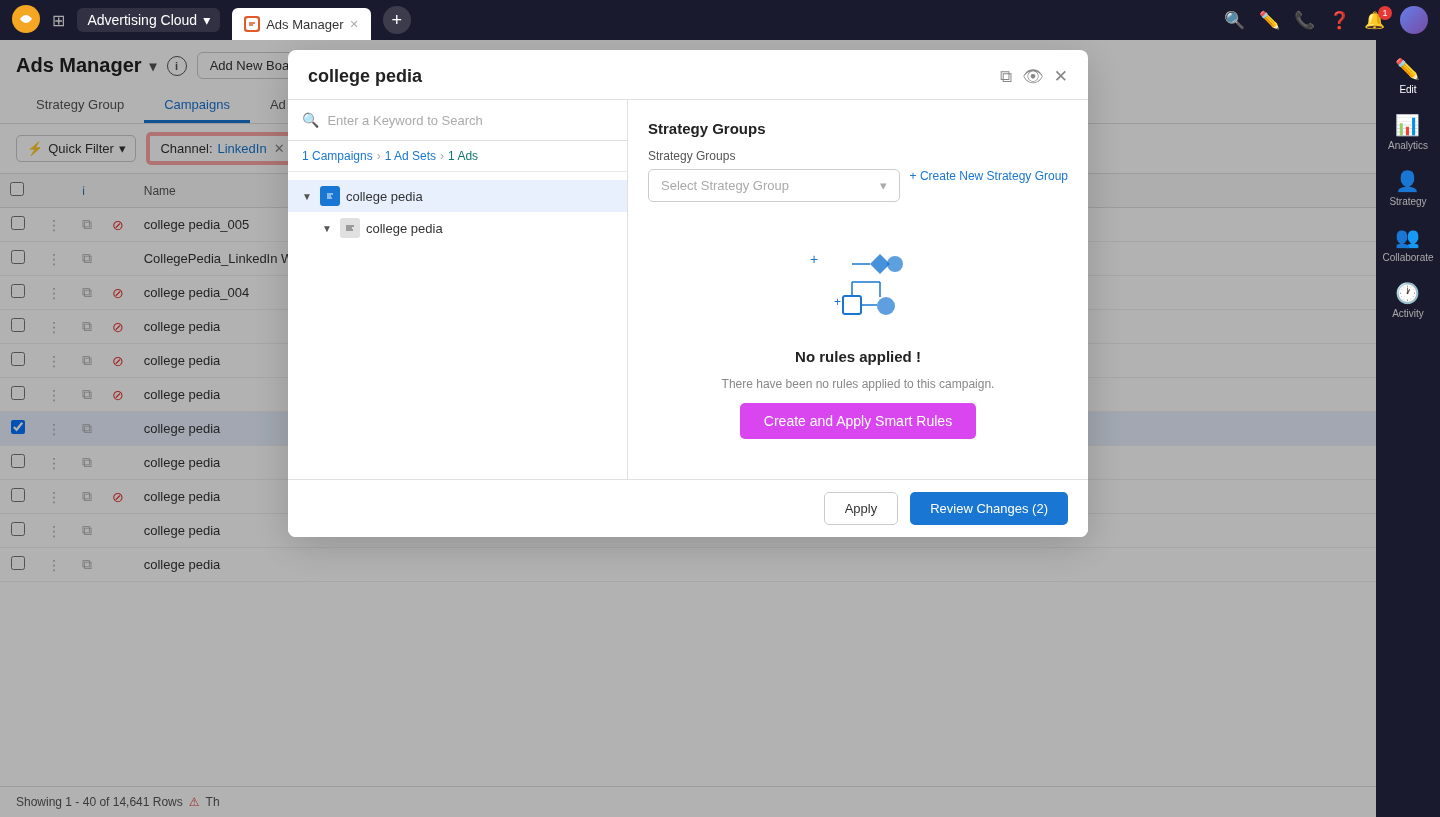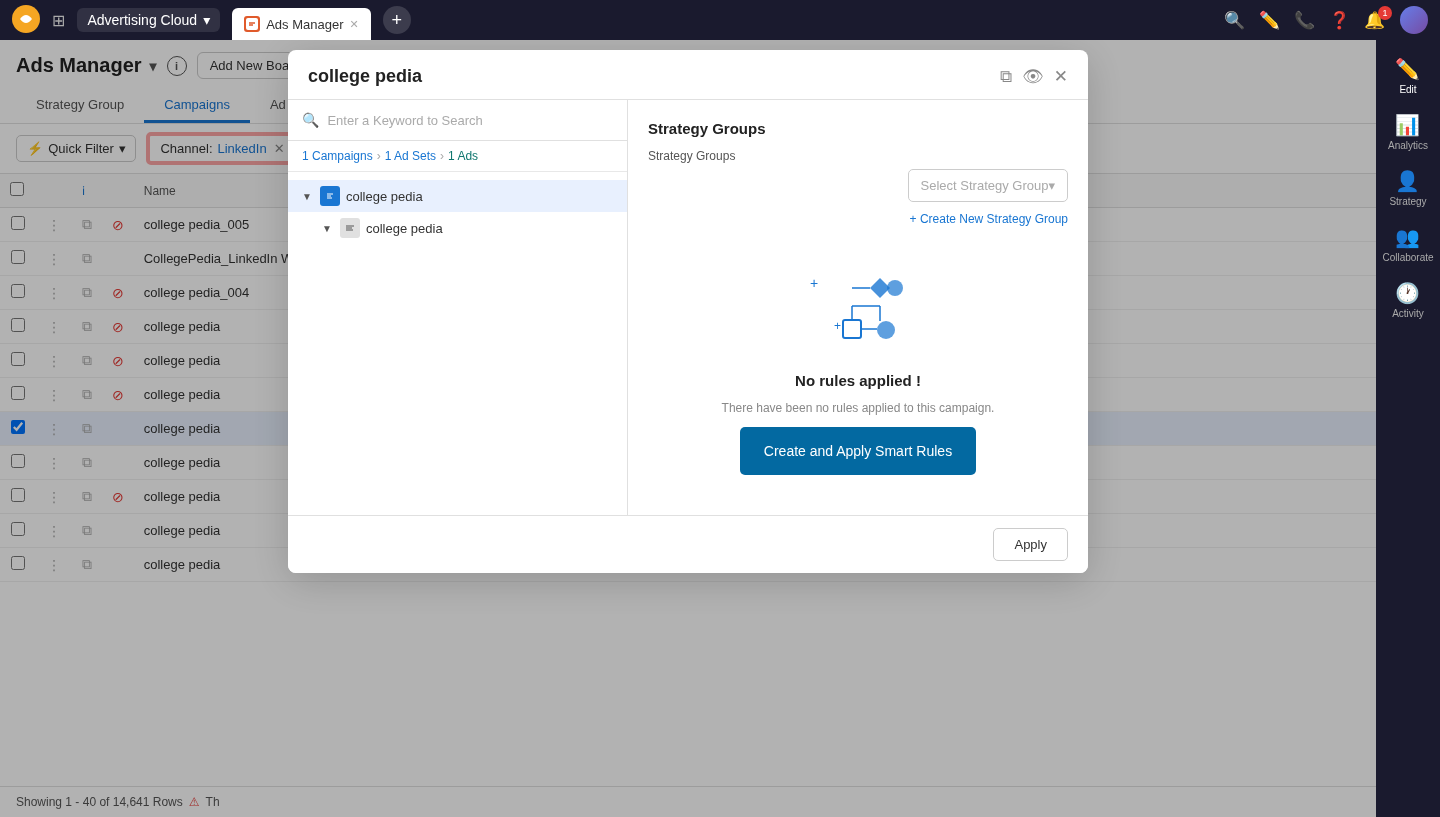--- a/index.html
+++ b/index.html
@@ -344,23 +344,22 @@
       color: #222;
       margin-bottom: 12px;
     }
     .field-label {
       font-size: 12px;
       color: #555;
       margin-bottom: 6px;
     }
     .select-group {
       display: flex;
-      align-items: flex-end;
+      align-items: flex-start;
       gap: 10px;
-      flex-direction: column;
     }
     .group-select {
       flex: 1;
       border: 1px solid #ccc;
       border-radius: 5px;
       padding: 8px 12px;
       font-size: 13px;
       color: #aaa;
       display: flex;
       align-items: center;
@@ -382,25 +381,25 @@
       align-items: center;
       justify-content: center;
       padding: 20px;
       gap: 12px;
     }
     .rules-graphic { position: relative; width: 100px; height: 90px; }
     .rules-graphic svg { width: 100px; height: 90px; }
     .no-rules-title { font-size: 15px; font-weight: 600; color: #222; }
     .no-rules-sub { font-size: 12px; color: #888; text-align: center; }
     .create-rules-btn {
-      background: #0369a1;
+      background: #d946ef;
       color: #fff;
       border: none;
       border-radius: 5px;
-      padding: 16px 24px;
+      padding: 10px 24px;
       font-size: 14px;
       cursor: pointer;
       font-weight: 500;
     }
 
     
     .modal-footer {
       padding: 12px 20px;
       border-top: 1px solid #e0e0e0;
       display: flex;
@@ -826,15 +825,16 @@
             <div class="no-rules-title">No rules applied !</div>
             <div class="no-rules-sub">There have been no rules applied to this campaign.</div>
             <button class="create-rules-btn">Create and Apply Smart Rules</button>
           </div>
         </div>
       </div>
     </div>
 
     <div class="modal-footer">
       <button class="btn-cancel">Apply</button>
+      <button class="btn-review">Review Changes (2)</button>
     </div>
   </div>
 </div>
 
 </body></html>

